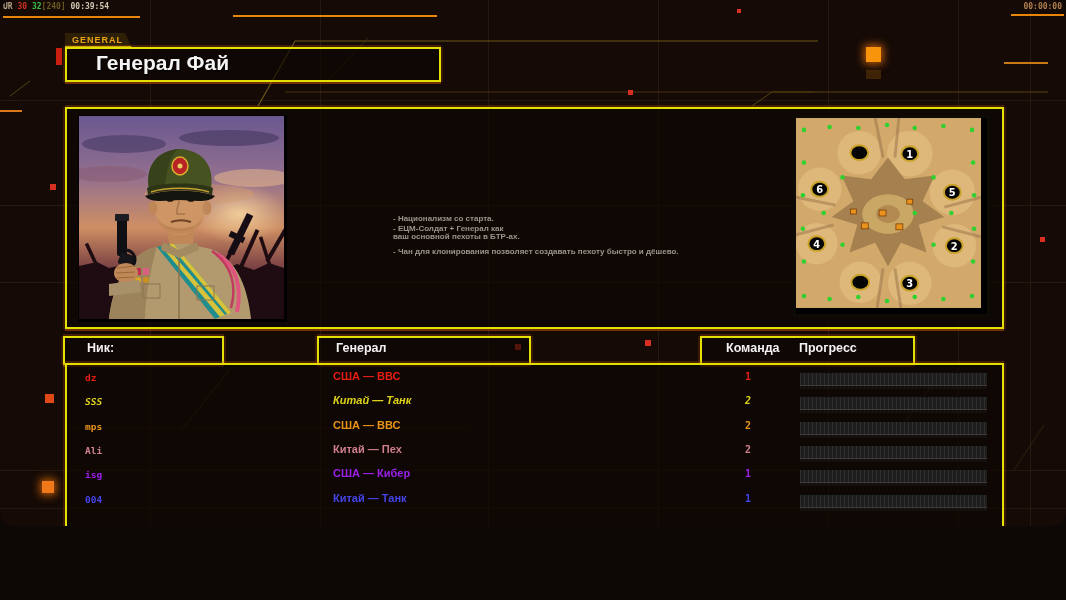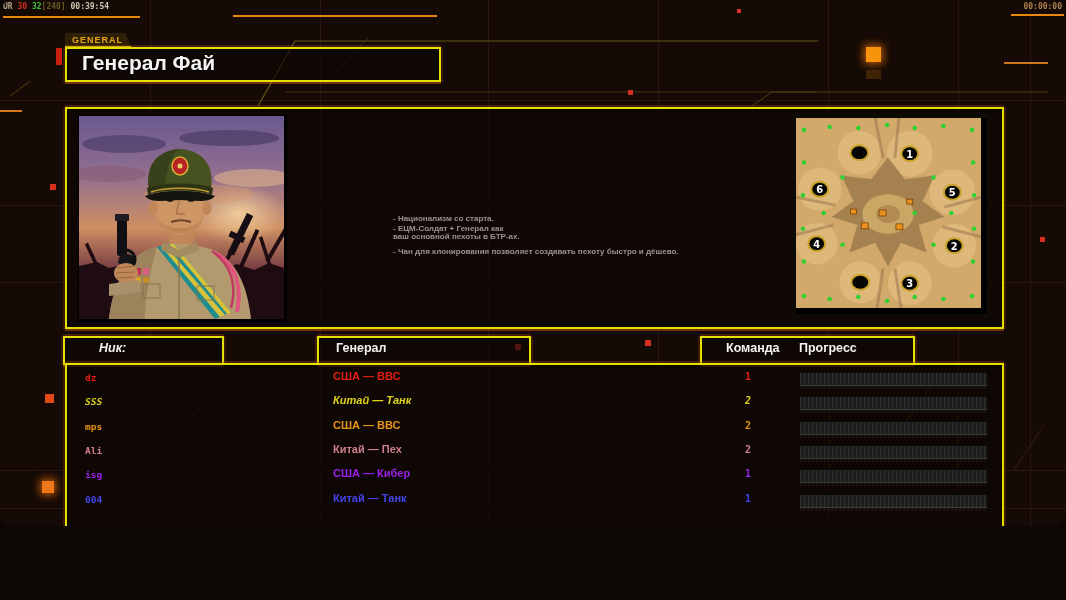--- a/index.html
+++ b/index.html
@@ -21,37 +21,37 @@
        font-weight:bold;letter-spacing:0;white-space:pre;}
   .hud .c1{color:#b4a488;} .hud .c2{color:#d03020;} .hud .c3{color:#3cc040;}
   .hud .c4{color:#6a5a20;} .hud .c5{color:#cfc6b2;}
   
   #gen-tab{position:absolute;left:65px;top:33px;height:15px;padding:2px 9px 0 7px;
       background:#2e2006;border-bottom:2px solid #d6ca00;box-sizing:border-box;
       color:#e8a416;font-size:9px;font-weight:bold;letter-spacing:1px;
       clip-path:polygon(0 0,calc(100% - 7px) 0,100% 100%,0 100%);}
   #title-box{left:65px;top:47px;width:372px;height:31px;}
   #title-box .t{color:#f4f4f4;font-size:21px;font-weight:bold;line-height:28px;
-      padding-left:15px;text-shadow:1px 1px 2px #000;}
+      padding-left:29px;text-shadow:1px 1px 2px #000;}
   
   #panel-top{left:65px;top:107px;width:935px;height:218px;}
   #panel-bottom{left:65px;top:363px;width:935px;height:193px;}
   
   #portrait{position:absolute;left:11px;top:6px;width:207px;height:205px;
       border:1px solid #000;background:#000;}
   
   #briefing{position:absolute;left:326px;top:75px;width:372px;height:90px;
       color:#9a948c;font-size:8px;font-weight:bold;}
   #briefing div{position:absolute;left:0;white-space:nowrap;}
   
   #minimap{position:absolute;left:726px;top:6px;width:191px;height:196px;
       background:#000;border:3px solid #0e0a04;}
   
   .hbox{height:25px;font-size:12.5px;font-weight:bold;color:#f2f2f2;line-height:21px;}
-  #h-nick{left:63px;top:336px;width:157px;} #h-nick span{padding-left:34px;font-style:italic;}
+  #h-nick{left:63px;top:336px;width:157px;} #h-nick span{padding-left:22px;}
   #h-general{left:317px;top:336px;width:210px;} #h-general span{padding-left:17px;}
   #h-team{left:700px;top:336px;width:211px;}
   #h-team .l1{padding-left:24px;} #h-team .l2{position:absolute;left:97px;top:0;}
   
   .prow{position:absolute;left:0;width:100%;height:24px;font-weight:bold;}
   .nick{position:absolute;left:18px;top:4px;font-family:"DejaVu Sans Mono",monospace;
         font-size:9.5px;letter-spacing:0;}
   .gname{position:absolute;left:266px;top:2px;font-size:11px;text-align:center;}
   .team{position:absolute;left:672px;top:3px;width:18px;text-align:center;
         font-family:"DejaVu Sans Mono",monospace;font-size:10px;}

